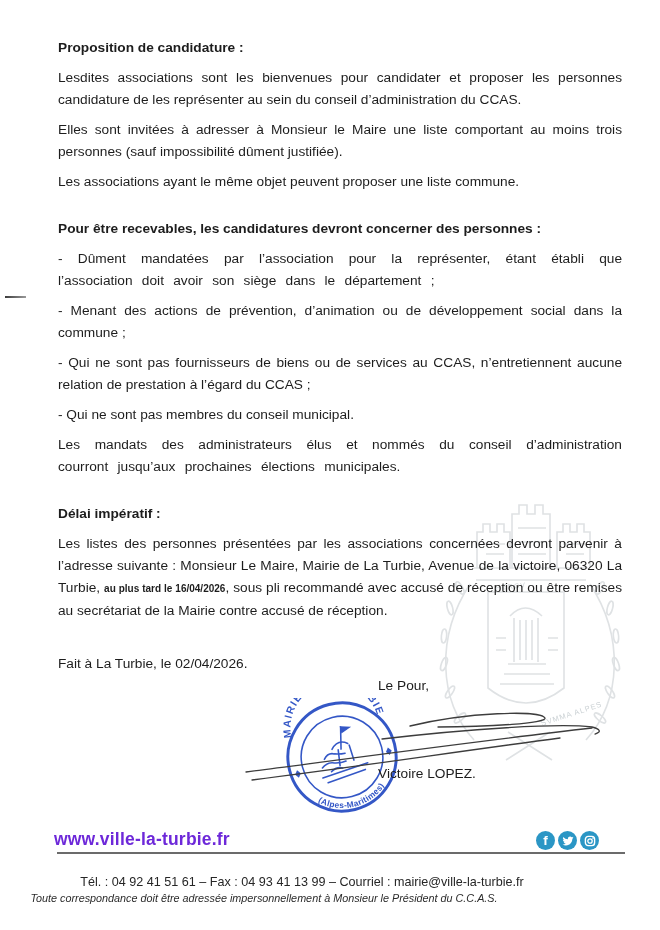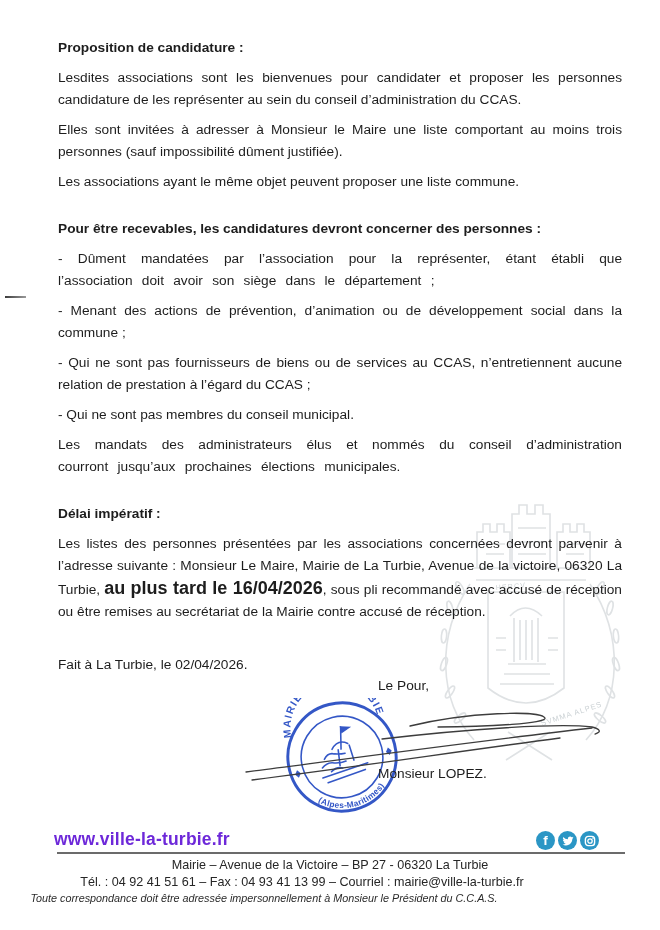--- a/index.html
+++ b/index.html
@@ -7,21 +7,21 @@
         font-family:"Liberation Sans",sans-serif;color:#1d1d1d;}
 
   
   .content{position:absolute;left:58px;top:37px;width:564px;z-index:2;
            font-size:13.7px;line-height:22px;}
   .doc-h{font-weight:700;margin:0;}
   .sp-before{margin-top:25px;}
   .doc-p{margin:8px 0 0;text-align:justify;}
   .stretch{word-spacing:5.5px;}
   .date-line{margin-top:31px;text-align:left;}
-  .bold-date{font-weight:700;font-size:18px;}
+  .bold-date{font-weight:700;font-size:10px;}
 
   
   .le-maire{position:absolute;left:378px;top:678px;font-size:13.7px;z-index:4;}
   .valentin{position:absolute;left:378px;top:766px;font-size:13.7px;z-index:4;}
   .stamp{position:absolute;left:283px;top:698px;width:118px;height:118px;z-index:3;opacity:.95;}
   .signature-svg{position:absolute;left:228px;top:698px;width:400px;height:100px;z-index:4;}
 
   
   .watermark{position:absolute;left:430px;top:488px;width:200px;height:285px;z-index:1;}
 
@@ -146,21 +146,21 @@
 
   <svg class="signature-svg" viewBox="0 0 400 100">
     <g stroke="#3d3d3d" fill="none" stroke-width="1.3" stroke-linecap="round">
       <path d="M 182 28 C 240 14, 312 12, 317 20 C 319 25, 262 29, 210 29"></path>
       <path d="M 154 41 C 240 31, 330 25, 364 29 C 372 31, 374 34, 367 36"></path>
       <path d="M 18 74 C 110 62, 250 43, 364 30"></path>
       <path d="M 24 82 C 120 70, 240 52, 332 40"></path>
     </g>
   </svg>
 
-  <div class="valentin">Monsieur LOPEZ.</div>
+  <div class="valentin">Victoire LOPEZ.</div>
 
   <div class="footer-website">www.ville-la-turbie.fr</div>
 
   <div class="social">
     <span class="circle">
         <span class="fb-f">f</span>
       </span>
     <span class="circle">
       <svg width="12" height="12" viewBox="0 0 24 24">
           <path fill="#ffffff" d="M23 5.1c-.8.4-1.7.6-2.6.7a4.5 4.5 0 0 0 2-2.5c-.9.5-1.9.9-2.9 1.1a4.5 4.5 0 0 0-7.7 4.1A12.8 12.8 0 0 1 2.5 3.9a4.5 4.5 0 0 0 1.4 6 4.4 4.4 0 0 1-2.1-.5v.1a4.5 4.5 0 0 0 3.6 4.4 4.5 4.5 0 0 1-2 .1 4.5 4.5 0 0 0 4.2 3.1A9 9 0 0 1 1 19a12.7 12.7 0 0 0 6.9 2c8.3 0 12.8-6.9 12.8-12.8v-.6c.9-.6 1.6-1.4 2.3-2.5z"></path>
@@ -169,17 +169,16 @@
     <span class="circle">
       <svg width="12" height="12" viewBox="0 0 12 12" fill="none" stroke="#ffffff">
         <rect x="1.4" y="1.4" width="9.2" height="9.2" rx="2.8" stroke-width="1.4"></rect>
         <circle cx="6" cy="6" r="2.2" stroke-width="1.3"></circle>
         <circle cx="9" cy="3.1" r=".8" fill="#ffffff" stroke="none"></circle>
       </svg>
     </span>
   </div>
 
   <div class="footer-line"></div>
-  <div class="footer-address">Mairie – Avenue de la Victoire – BP 27 - 06320 La Turbie</div>
   <div class="footer-contact">Tél. : 04 92 41 51 61 – Fax : 04 93 41 13 99 – Courriel : mairie@ville-la-turbie.fr</div>
   <div class="footer-notice">Toute correspondance doit être adressée impersonnellement à Monsieur le Président du C.C.A.S.</div>
 
 </div>
 
 </body></html>

